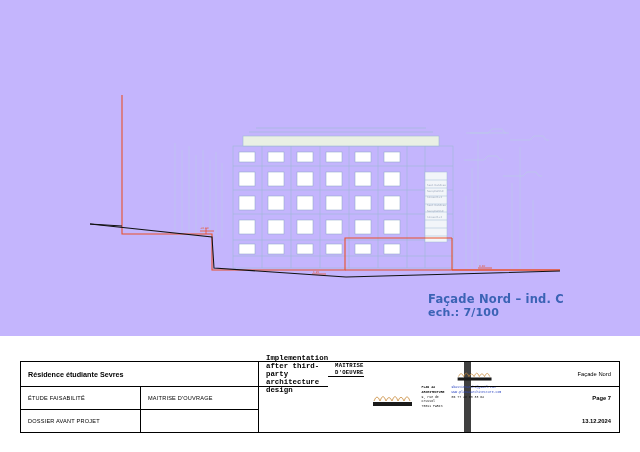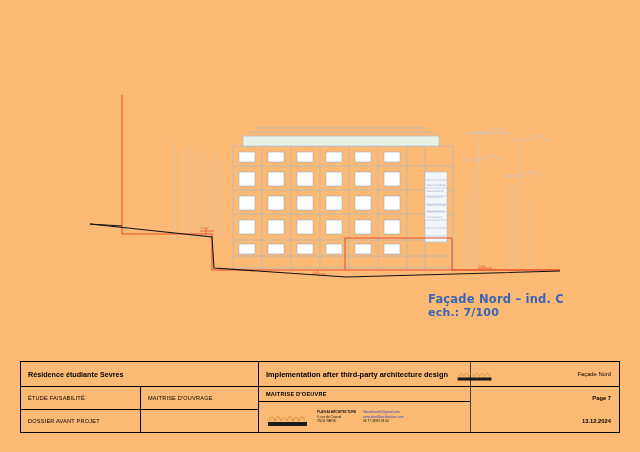--- a/index.html
+++ b/index.html
@@ -10,22 +10,22 @@
   body {
     width: 640px;
     height: 452px;
     font-family: "Liberation Sans", sans-serif;
     color: #000;
     overflow: hidden;
   }
   .sheet {
     position: relative;
     width: 640px;
-    height: 452px;
-    background: #fdba74;
+    height: 336px;
+    background: #c4b5fd;
   }
 
   
   .drawing {
     position: absolute;
     left: 0;
     top: 0;
     width: 640px;
     height: 350px;
   }
@@ -115,23 +115,23 @@
     display: flex;
     align-items: center;
     padding-left: 7px;
     box-sizing: border-box;
     font-size: 5.6px;
     letter-spacing: 0.2px;
   }
 
   .tb-col-mid {
     width: 212px;
-    border-right: 1px solid #404040;
-    display: flex;
-    flex-direction: column;
+    border-right: 7px solid #404040;
+    display: flex;
+    font-family: Liberation Mono, monospace;
   }
   .tb-mid-top {
     height: 24px;
     border-bottom: 1px solid #000;
     display: flex;
     align-items: center;
     padding-left: 7px;
     font-size: 7.4px;
     font-weight: bold;
   }

